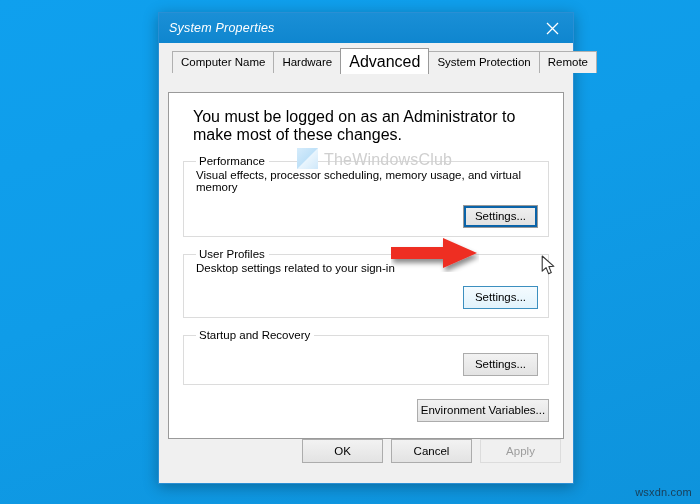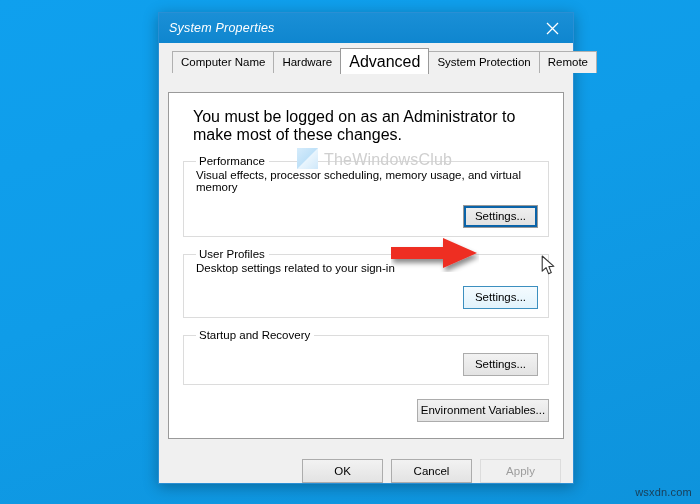--- a/index.html
+++ b/index.html
@@ -199,21 +199,21 @@
     justify-content: flex-end;
     margin-top: 14px;
   }
 
   
   .footer {
     flex: 0 0 auto;
     height: 44px;
     background: #f0f0f0;
     display: flex;
-    align-items: flex-end;
+    align-items: flex-start;
     justify-content: flex-end;
     padding-right: 12px;
     gap: 8px;
     box-sizing: border-box;
   }
   .footer .btn { min-width: 81px; height: 24px; line-height: 22px; }
 
   
   #twc-watermark {
     position: absolute;

